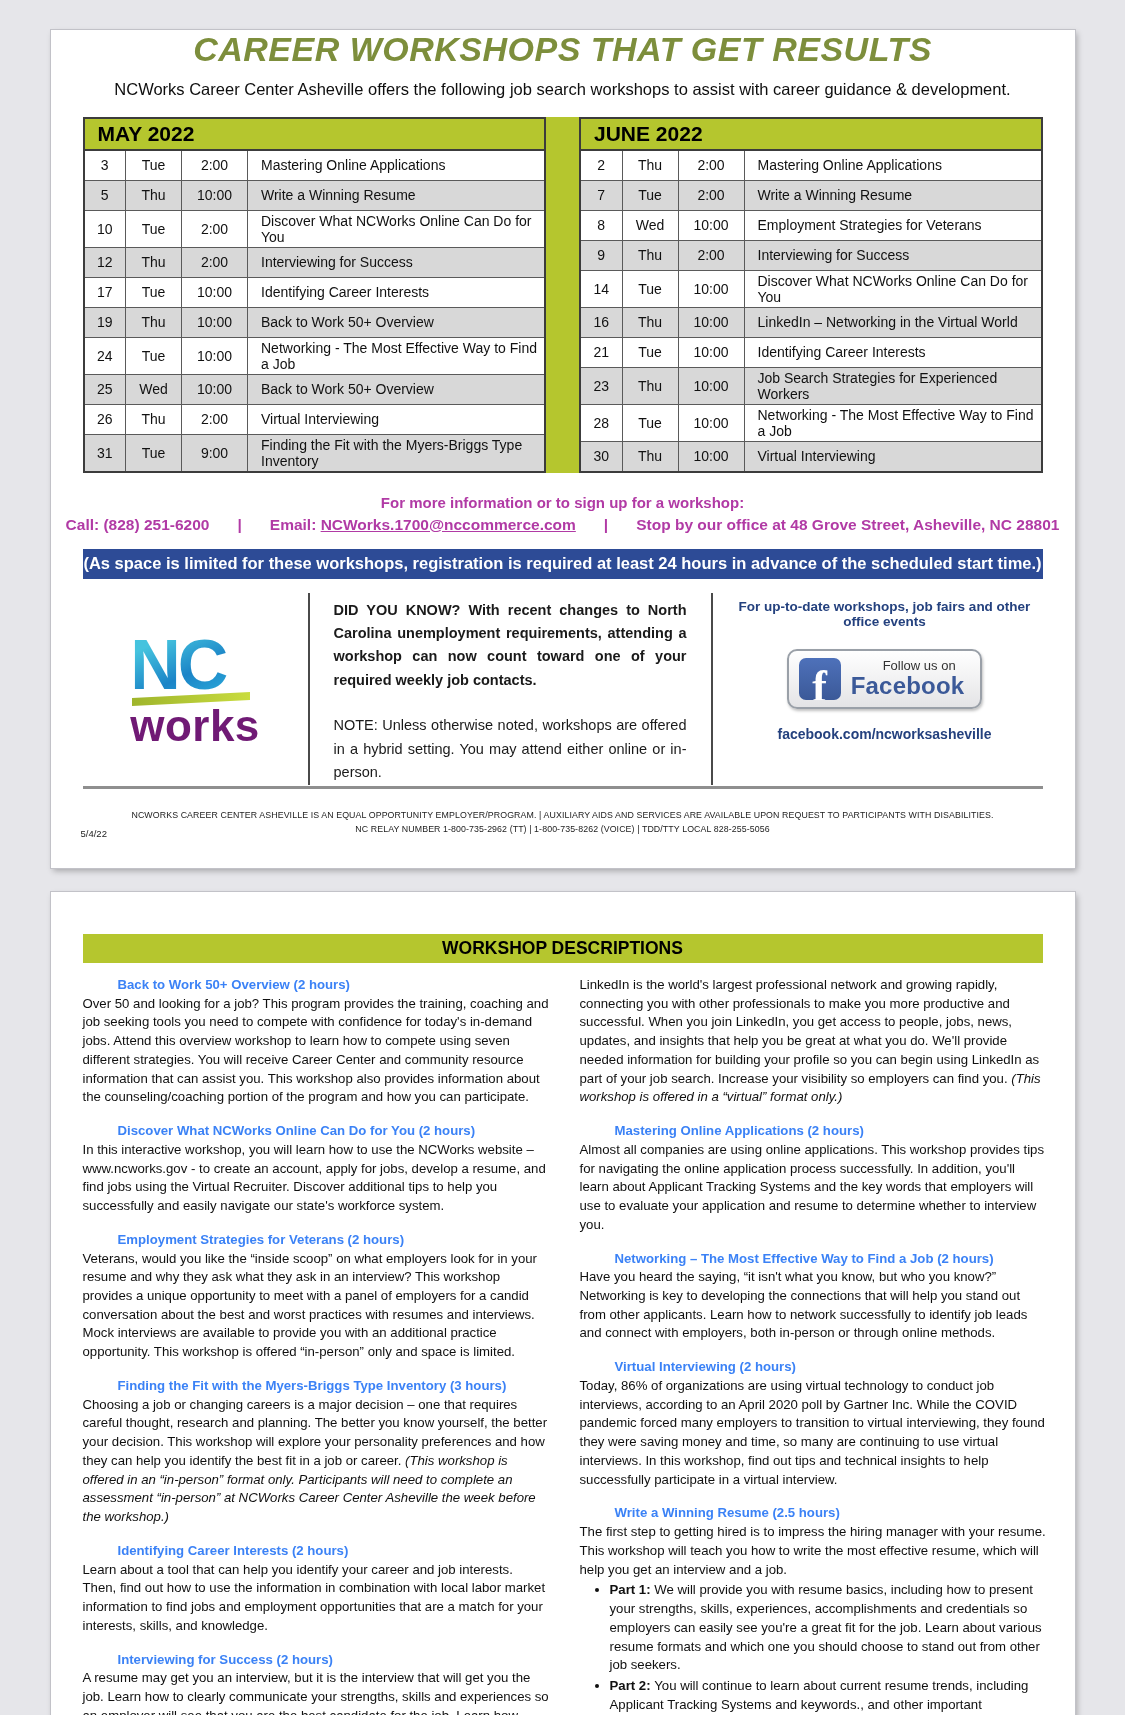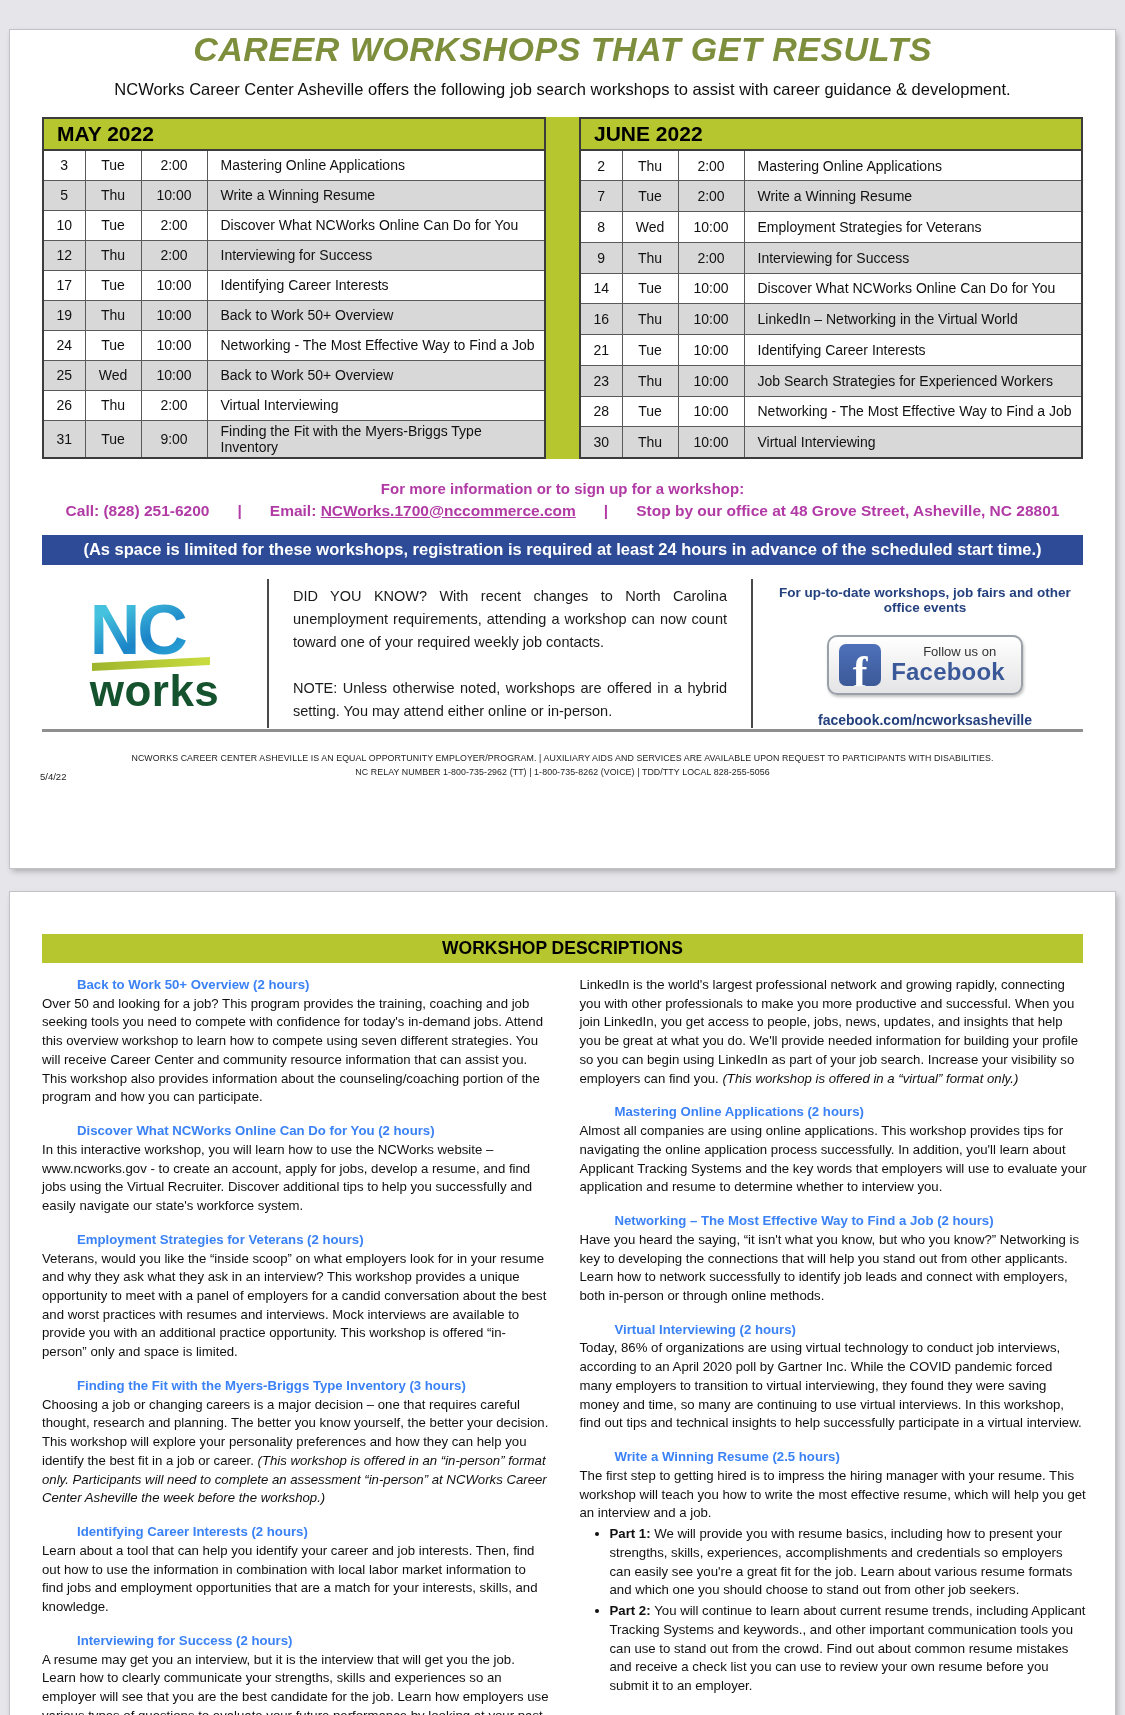--- a/index.html
+++ b/index.html
@@ -14,21 +14,21 @@
     --border-cell:#5a5a5a;
   }
   *{box-sizing:border-box;margin:0;padding:0;}
   html,body{background:#e6e6ea;}
   body{
     width:1125px;min-height:1715px;margin:0 auto;
     font-family:"Liberation Sans","DejaVu Sans",sans-serif;
     color:#1a1a1a;
   }
   .page{
-    width:1105px;margin:0 auto;background:#fff;position:relative;
+    width:1024px;margin:0 auto;background:#fff;position:relative;
     box-shadow:0 0 0 1px #c2c2c8, 2px 3px 6px rgba(0,0,0,.28);
   }
   .page-1{height:838px;top:8px;margin-bottom:8px;}
   .page-2{height:853px;top:24px;overflow:hidden;}
 
   
   .doc-title{
     margin-top:22px;text-align:center;
     font-size:34px;font-weight:bold;font-style:italic;
     color:var(--title-olive);letter-spacing:.5px;
@@ -66,25 +66,25 @@
   }
   .info-left{display:flex;align-items:center;justify-content:center;padding-top:6px;}
   .nc-logo{text-align:left;line-height:.8;}
   .nc-top{
     font-size:70px;font-weight:800;letter-spacing:-3px;line-height:.8;
     background:linear-gradient(155deg,#45c3de 15%,#1b84c7 55%,#2aa7d8 85%);
     -webkit-background-clip:text;background-clip:text;color:transparent;
   }
   .nc-stripe{width:118px;height:8px;margin:2px 0 3px 2px;transform:skewY(-3deg);
     background:linear-gradient(90deg,#9fb52c,#c9dc3f);}
-  .nc-bottom{font-size:44px;font-weight:bold;color:#14532d;letter-spacing:.5px;line-height:.9;}
+  .nc-bottom{font-size:44px;font-weight:bold;color:#701a75;letter-spacing:.5px;line-height:.9;}
 
   .info-mid{border-left:2px solid #4a4a4a;border-right:2px solid #4a4a4a;padding:6px 24px 0 24px;}
   .info-mid p{font-size:14.5px;line-height:1.62;text-align:justify;}
-  .info-mid p.dyk{font-weight:normal;}
+  .info-mid p.dyk{font-weight:bold;}
   .info-mid p.note{margin-top:22px;}
 
   .info-right{padding:6px 4px 0 18px;text-align:center;}
   .fb-heading{font-size:13.5px;font-weight:bold;color:var(--link-blue);}
   .fb-badge{
     display:inline-flex;align-items:center;gap:10px;margin-top:20px;
     background:linear-gradient(#ffffff,#e4e4e6);border:2px solid #9aa0a8;border-radius:10px;
     padding:7px 16px 7px 10px;box-shadow:1px 2px 3px rgba(0,0,0,.25);cursor:pointer;
   }
   .fb-f{

